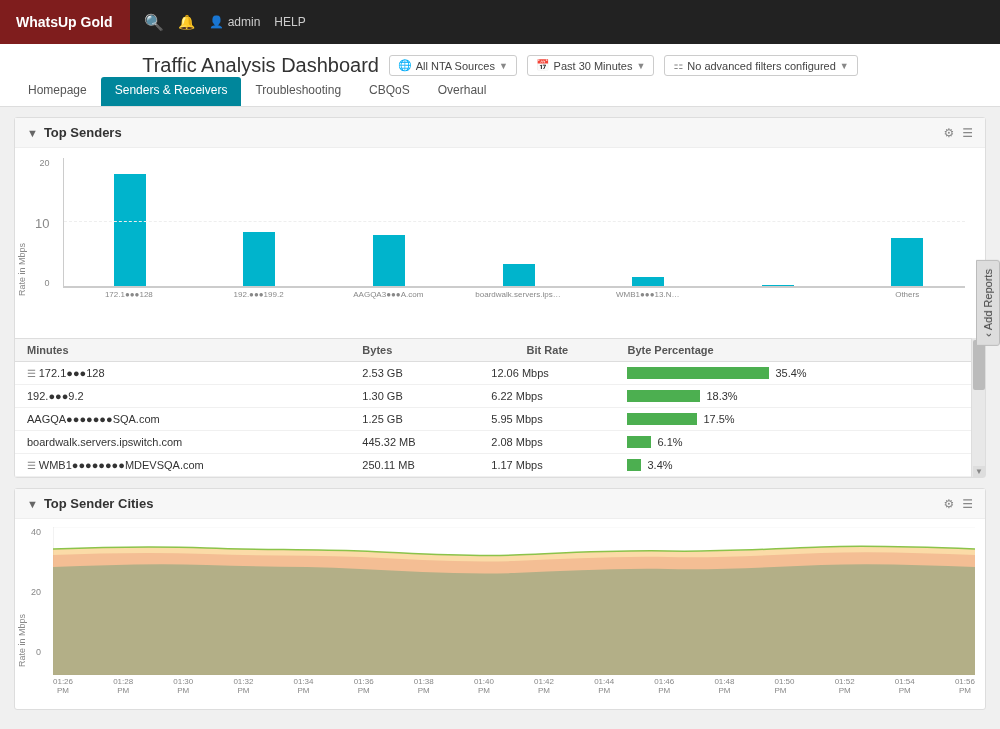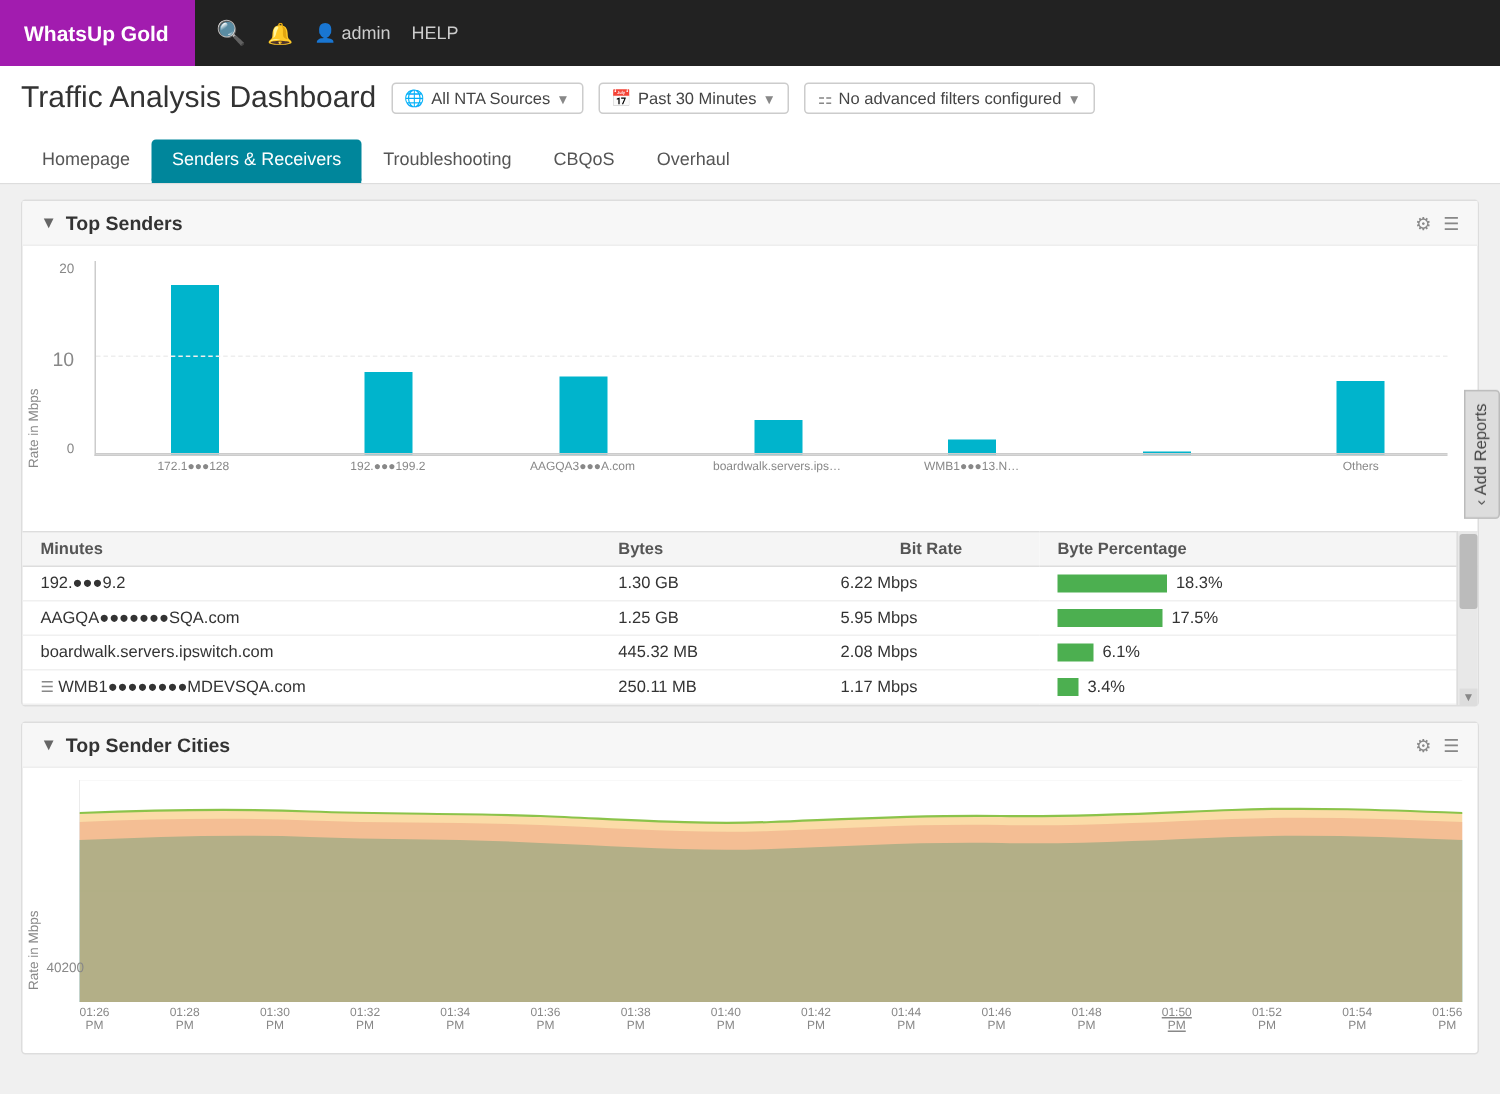--- a/index.html
+++ b/index.html
@@ -2,33 +2,33 @@
 <html><head>
   <meta charset="utf-8">
   <style>
     * { box-sizing: border-box; margin: 0; padding: 0; }
     body { font-family: Arial, sans-serif; font-size: 12px; background: #f0f0f0; color: #333; width: 1000px; height: 729px; overflow: hidden; }
   </style>
 </head>
 <body>
 
 <div style="display:flex; align-items:stretch; height:44px; background:#222;">
-  <div style="background:#a21caf; color:white; font-weight:bold; font-size:14px; padding:0 16px; display:flex; align-items:center; min-width:130px;">
+  <div style="background:#7f1d1d; color:white; font-weight:bold; font-size:14px; padding:0 16px; display:flex; align-items:center; min-width:130px;">
     <span>WhatsUp Gold</span>
   </div>
   <div style="display:flex; align-items:center; gap:14px; padding:0 14px; color:#ccc; font-size:12px;">
     <span style="font-size:16px; cursor:pointer;">🔍</span>
     <span style="font-size:14px; cursor:pointer;">🔔</span>
     <span style="cursor:pointer;">👤 <span>admin</span></span>
     <span style="cursor:pointer;">HELP</span>
   </div>
 </div>
 
 <div style="background:white; padding:10px 14px 0; border-bottom:1px solid #ddd;">
-  <div style="display:flex; align-items:center; gap:10px; margin-bottom:16px; flex-wrap:wrap;">
+  <div style="display:flex; align-items:center; gap:10px; margin-bottom:0; flex-wrap:wrap;justify-content:center;">
     <span style="font-size:20px; font-weight:normal; color:#333;">Traffic Analysis Dashboard</span>
     <div style="display:flex; align-items:center; gap:4px; border:1px solid #ccc; border-radius:3px; padding:3px 8px; font-size:11px; color:#444; cursor:pointer; background:white;">
       <span style="color:#00869b;">🌐</span>
       <span>All NTA Sources</span>
       <span style="font-size:9px; color:#888;">▼</span>
     </div>
     <div style="display:flex; align-items:center; gap:4px; border:1px solid #ccc; border-radius:3px; padding:3px 8px; font-size:11px; color:#444; cursor:pointer; background:white;">
       <span style="color:#00869b;">📅</span>
       <span>Past 30 Minutes</span>
       <span style="font-size:9px; color:#888;">▼</span>
@@ -120,20 +120,34 @@
         <thead>
           <tr>
             <th style="background:#f5f5f5; padding:5px 12px; text-align:left; font-size:11px; color:#555; font-weight:bold; border-bottom:1px solid #ddd; border-top:1px solid #ddd;">Minutes</th>
             <th style="background:#f5f5f5; padding:5px 12px; text-align:left; font-size:11px; color:#555; font-weight:bold; border-bottom:1px solid #ddd; border-top:1px solid #ddd;">Bytes</th>
             <th style="background:#f5f5f5; padding:5px 12px; text-align:center; font-size:11px; color:#555; font-weight:bold; border-bottom:1px solid #ddd; border-top:1px solid #ddd;">Bit Rate</th>
             <th style="background:#f5f5f5; padding:5px 12px 5px 12px; text-align:left; font-size:11px; color:#555; font-weight:bold; border-bottom:1px solid #ddd; border-top:1px solid #ddd; padding-right:30px;">Byte Percentage</th>
           </tr>
         </thead>
         <tbody>
           <tr>
+            <td style="padding:5px 12px; font-size:11px; color:#333; border-bottom:1px solid #f0f0f0;">
+              <span style="color:#888; font-size:10px;">☰ </span>
+              <span>172.1●●●128</span>
+            </td>
+            <td style="padding:5px 12px; font-size:11px; color:#333; border-bottom:1px solid #f0f0f0;">2.53 GB</td>
+            <td style="padding:5px 12px; font-size:11px; color:#333; border-bottom:1px solid #f0f0f0;">12.06 Mbps</td>
+            <td style="padding:5px 12px; font-size:11px; color:#333; border-bottom:1px solid #f0f0f0; padding-right:30px;">
+              <div style="display:flex; align-items:center; gap:6px;">
+                <div style="height:12px; background:#4caf50; width:142px; display:inline-block;"></div>
+                <span>35.4%</span>
+              </div>
+            </td>
+          </tr>
+          <tr>
             <td style="padding:5px 12px; font-size:11px; color:#333; border-bottom:1px solid #f0f0f0;margin-top:12px;">
               <span>192.●●●9.2</span>
             </td>
             <td style="padding:5px 12px; font-size:11px; color:#333; border-bottom:1px solid #f0f0f0;">1.30 GB</td>
             <td style="padding:5px 12px; font-size:11px; color:#333; border-bottom:1px solid #f0f0f0;">6.22 Mbps</td>
             <td style="padding:5px 12px; font-size:11px; color:#333; border-bottom:1px solid #f0f0f0; padding-right:30px;">
               <div style="display:flex; align-items:center; gap:6px;">
                 <div style="height:12px; background:#4caf50; width:73px; display:inline-block;"></div>
                 <span>18.3%</span>
               </div>
@@ -198,21 +212,21 @@
       <div style="display:flex; gap:8px; color:#888; cursor:pointer;">
         <span>⚙</span>
         <span>☰</span>
       </div>
     </div>
 
     <div style="padding:8px 10px 8px 38px; position:relative; height:190px;">
 
       <div style="position:absolute; left:2px; top:50%; font-size:9px; color:#888; writing-mode:vertical-rl; transform:rotate(180deg);">Rate in Mbps</div>
 
-      <div style="position:absolute; left:16px; top:8px; height:130px; display:flex; flex-direction:row; justify-content:space-between; align-items:flex-end;">
+      <div style="position:absolute; left:16px; top:8px; height:130px; display:flex; flex-direction:column; justify-content:space-between; align-items:flex-end;">
         <span style="font-size:9px; color:#888;">40</span>
         <span style="font-size:9px; color:#888;">20</span>
         <span style="font-size:9px; color:#888;">0</span>
       </div>
       <svg style="width:100%; height:148px; display:block;" viewBox="0 0 900 148" preserveAspectRatio="none">
 
         <line x1="0" y1="0" x2="900" y2="0" stroke="#eee" stroke-width="0.5"></line>
         <line x1="0" y1="74" x2="900" y2="74" stroke="#eee" stroke-width="0.5"></line>
         <line x1="0" y1="148" x2="900" y2="148" stroke="#ccc" stroke-width="0.5"></line>
         <line x1="0" y1="0" x2="0" y2="148" stroke="#ccc" stroke-width="0.5"></line>
@@ -244,21 +258,21 @@
         <div style="font-size:8px; color:#888; text-align:center; white-space:pre;">01:40
 PM</div>
         <div style="font-size:8px; color:#888; text-align:center; white-space:pre;">01:42
 PM</div>
         <div style="font-size:8px; color:#888; text-align:center; white-space:pre;">01:44
 PM</div>
         <div style="font-size:8px; color:#888; text-align:center; white-space:pre;">01:46
 PM</div>
         <div style="font-size:8px; color:#888; text-align:center; white-space:pre;">01:48
 PM</div>
-        <div style="font-size:8px; color:#888; text-align:center; white-space:pre;text-decoration:underline;">01:50
+        <div style="font-size:8px; color:#888; white-space:pre;">01:50
 PM</div>
         <div style="font-size:8px; color:#888; text-align:center; white-space:pre;">01:52
 PM</div>
         <div style="font-size:8px; color:#888; text-align:center; white-space:pre;">01:54
 PM</div>
         <div style="font-size:8px; color:#888; text-align:center; white-space:pre;">01:56
 PM</div>
       </div>
     </div>
   </div>

